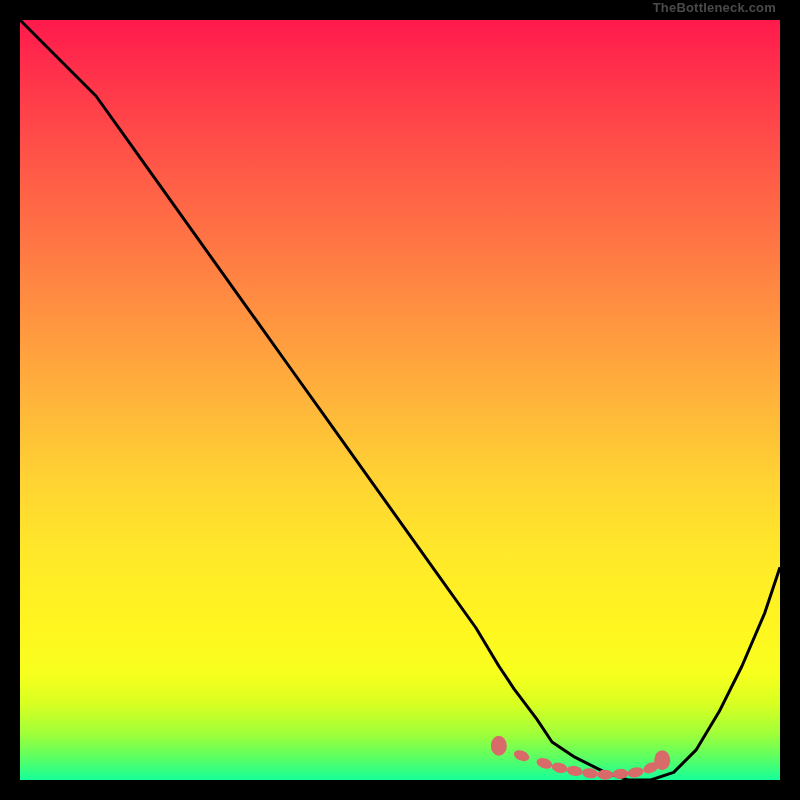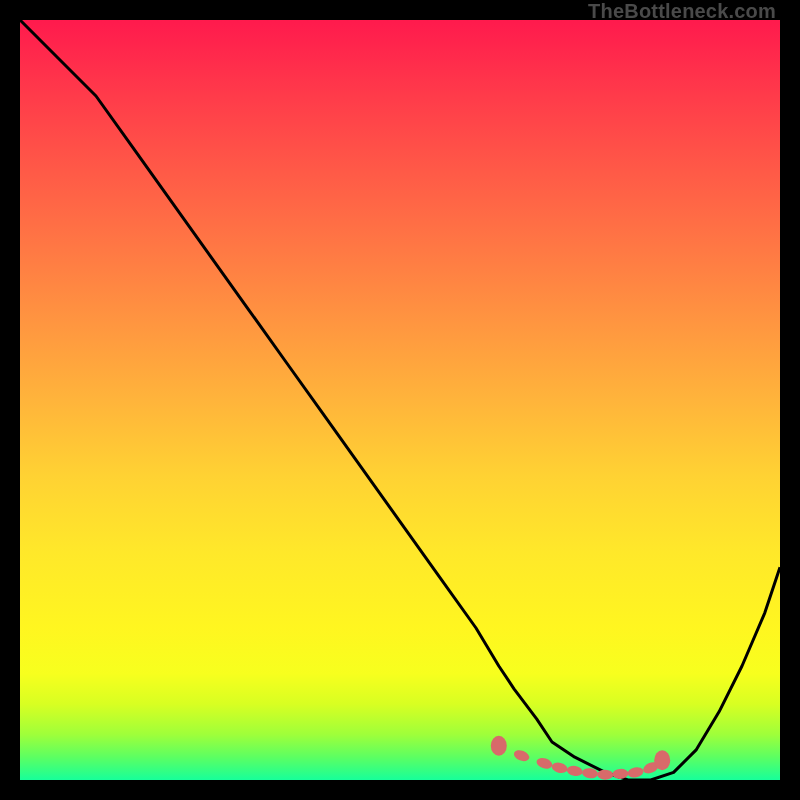--- a/index.html
+++ b/index.html
@@ -38,21 +38,21 @@
       #f7ff1e 86%,
       #d8ff22 90%,
       #9fff3a 94%,
       #5cff62 97%,
       #17ff9a 100%);
   }
   .watermark {
     position: absolute;
     top: 0px;
     right: 24px;
-    font-size: 20px;
+    font-size: 13px;
     font-weight: 600;
     color: #4a4a4a;
     letter-spacing: 0.2px;
   }
   svg.curve {
     position: absolute;
     left: 0;
     top: 0;
     width: 760px;
     height: 760px;

